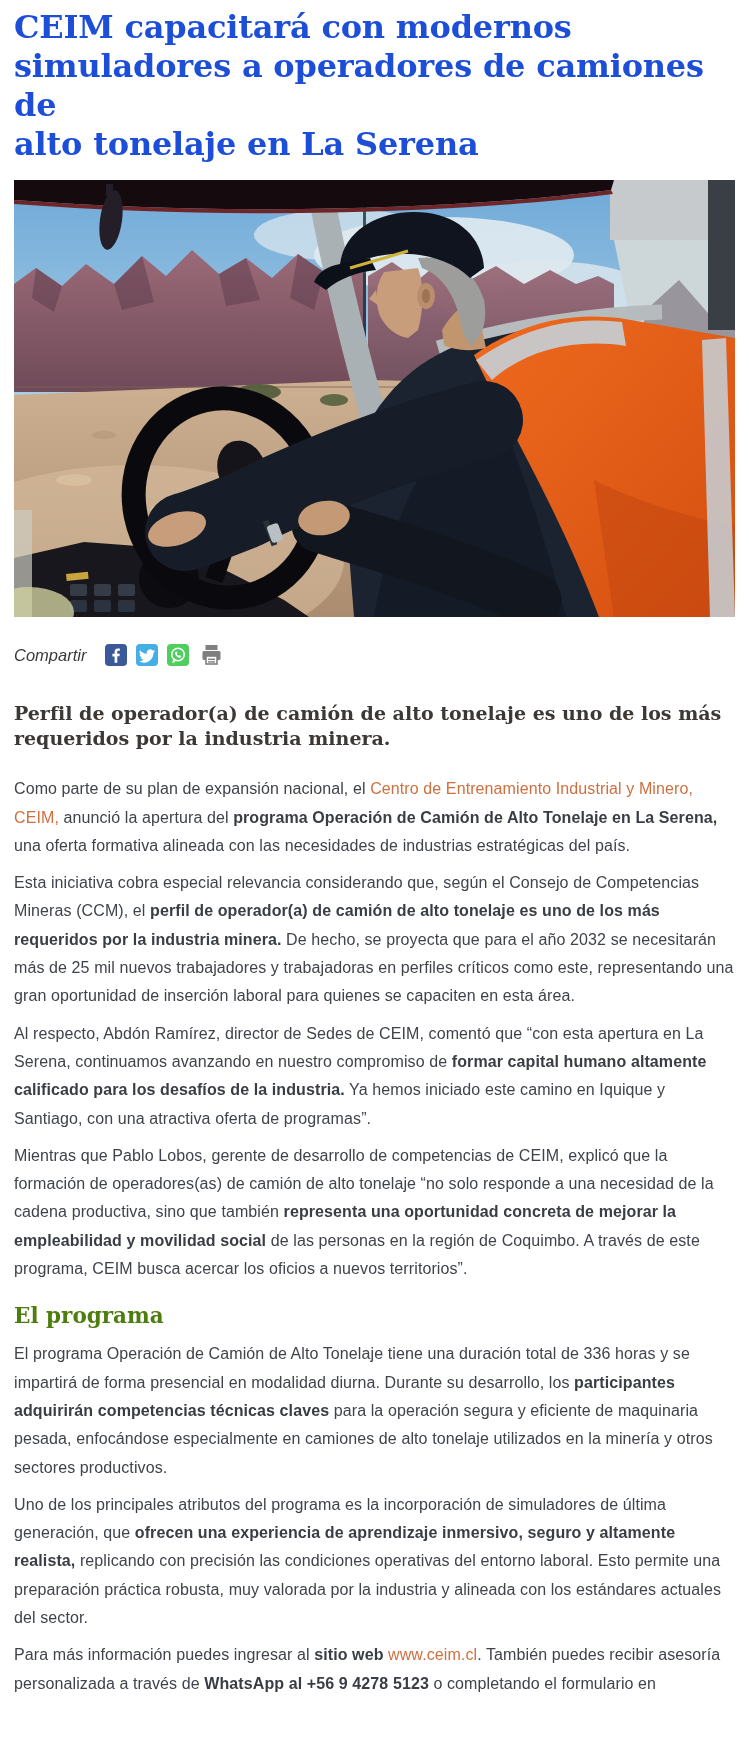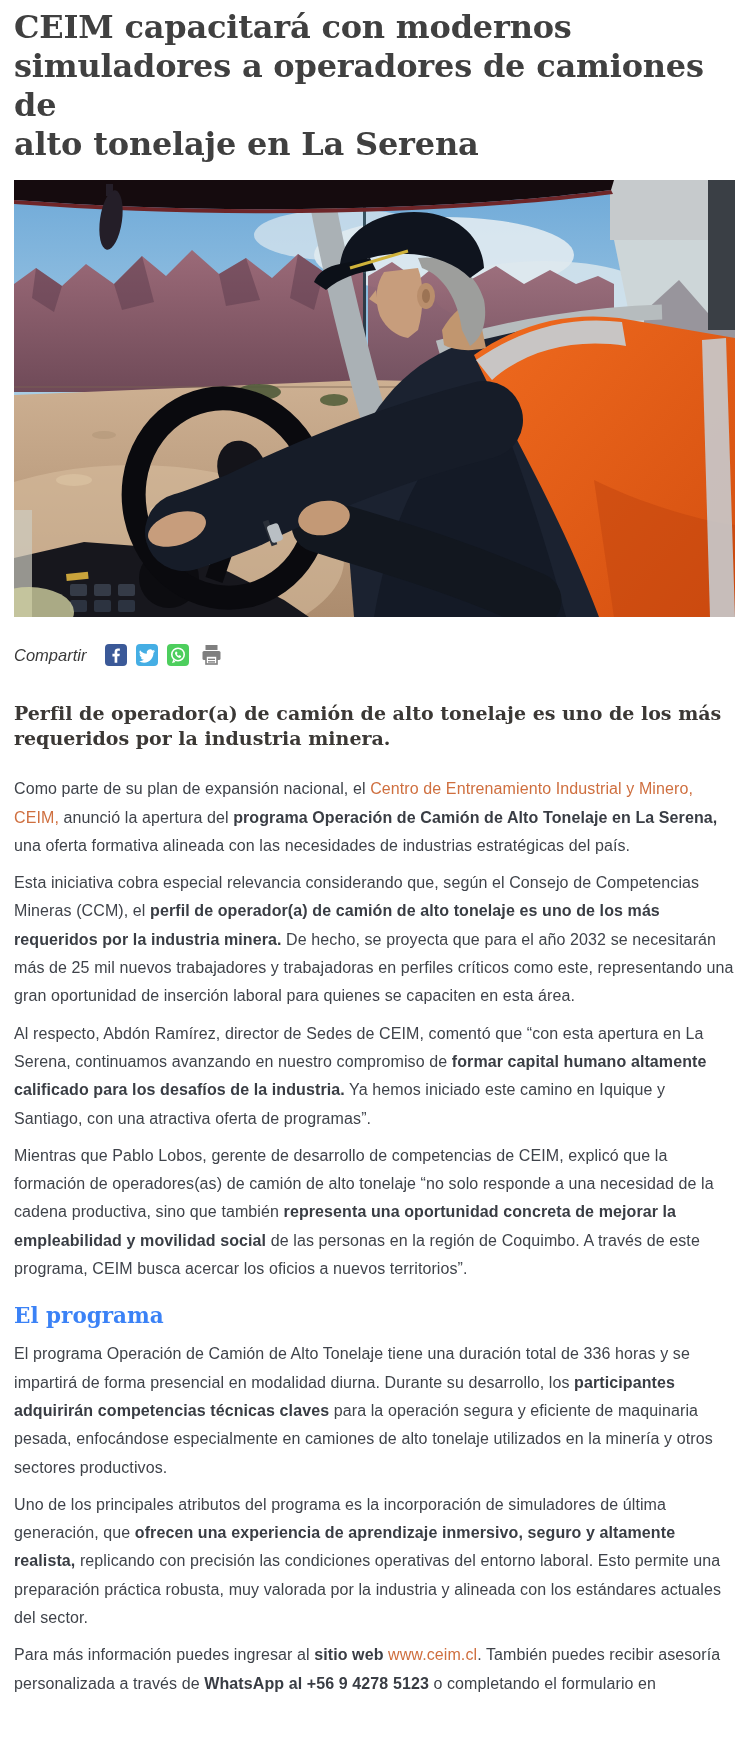--- a/index.html
+++ b/index.html
@@ -1,20 +1,20 @@
 <!DOCTYPE html>
 <html lang="es" style="--link: #cf6f3f;"><head>
 <meta charset="utf-8">
 <style>
   html,body{margin:0;padding:0;background:#ffffff;}
   body{width:749px;font-family:"Liberation Sans",sans-serif;color:#3f434a;}
   .container{padding:0 14px 18px;}
   h1.title{
     font-family:"DejaVu Serif",serif;font-weight:700;
-    font-size:32px;line-height:1.22;color:#404040;
+    font-size:32px;line-height:1.22;color:#1d4ed8;
     letter-spacing:-0.2px;margin:8px 0 0;
   }
   figure.hero{margin:16px 0 0;padding:0;}
   figure.hero svg{display:block;}
   .share-row{display:flex;align-items:center;gap:9px;margin-top:26px;}
   .share-label{font-style:italic;font-size:16.5px;color:#3a3a3a;margin-right:10px;}
   .share-icon{
     width:22px;height:22px;border:none;border-radius:4px;padding:0;
     background:var(--ic,#888);display:flex;align-items:center;justify-content:center;
     cursor:pointer;
@@ -25,21 +25,21 @@
   h2.lead{
     font-family:"DejaVu Serif",serif;font-weight:700;
     font-size:19px;line-height:1.32;color:#3b3835;margin:34px 0 0;
   }
   .article-body{margin-top:24px;}
   .paragraph{font-size:16px;line-height:28.3px;margin:0 0 9px;color:#3f434a;letter-spacing:0.1px;}
   .paragraph .bold{font-weight:700;color:#393d44;}
   .inline-link{color:var(--link,#cf6f3f);text-decoration:none;cursor:pointer;}
   .section-heading{
     font-family:"DejaVu Serif",serif;font-weight:700;
-    font-size:21.5px;color:#3b82f6;margin:20px 0 12px;
+    font-size:21.5px;color:#4d7c0f;margin:20px 0 12px;
   }
 </style>
 </head>
 <body>
 
 <div class="container">
 
   <h1 class="title">CEIM capacitará con modernos<br>simuladores a operadores de camiones de<br>alto tonelaje en La Serena</h1>
 
   <figure class="hero">

